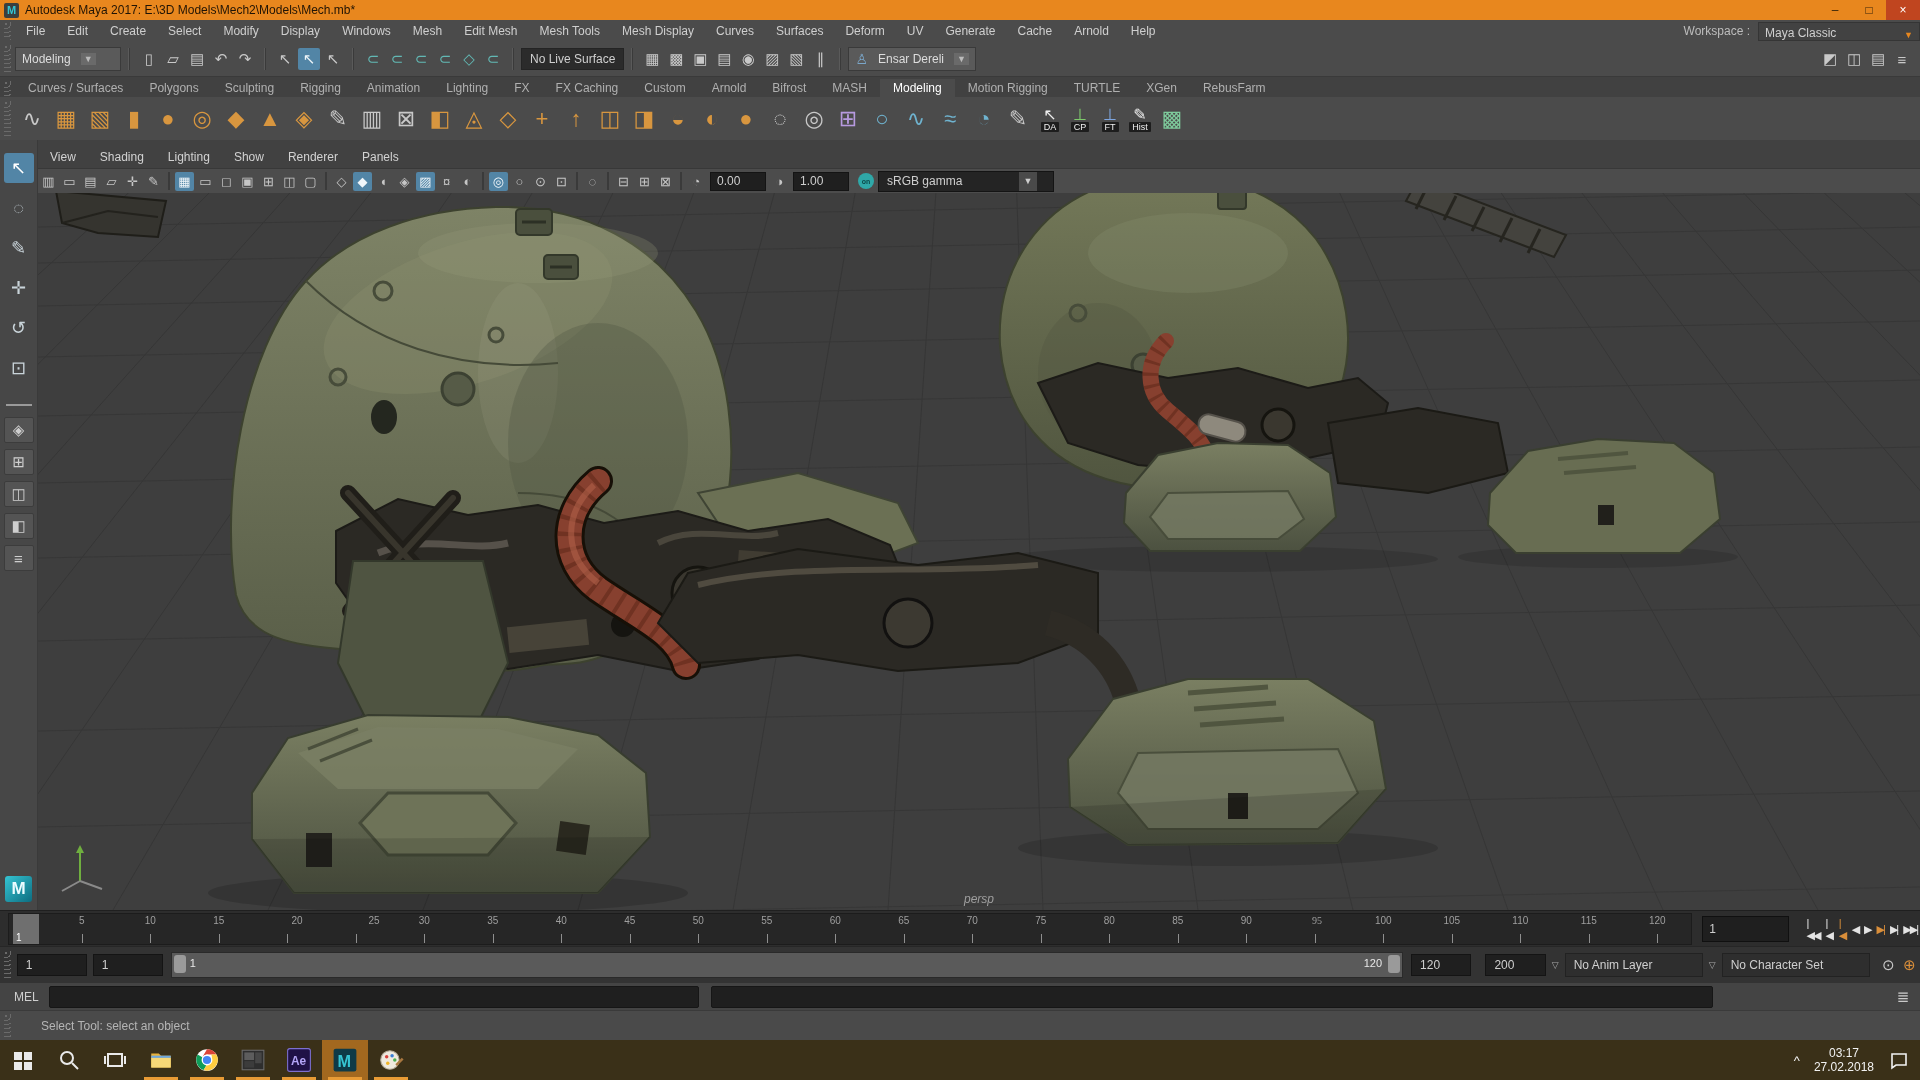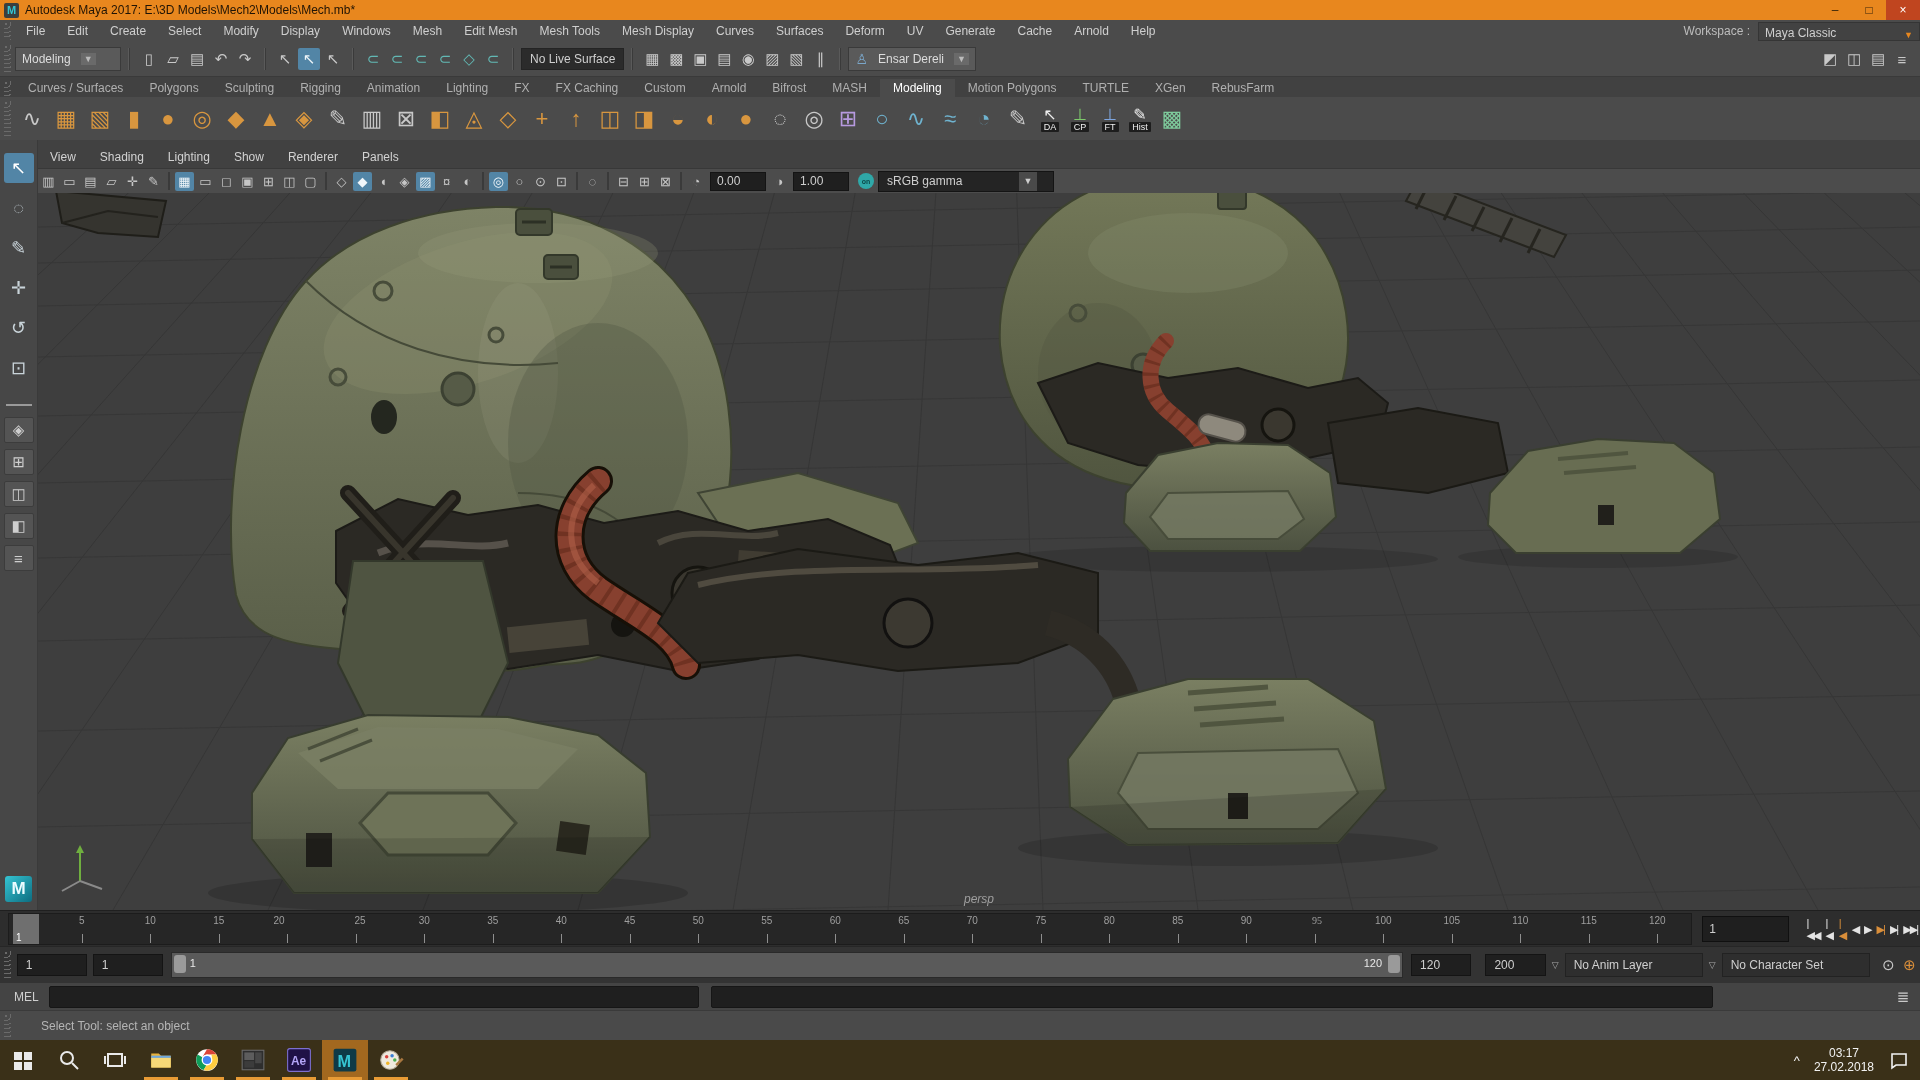--- a/index.html
+++ b/index.html
@@ -229,21 +229,21 @@
         <span class="shelf-tab">Rigging</span>
         <span class="shelf-tab">Animation</span>
         <span class="shelf-tab">Lighting</span>
         <span class="shelf-tab">FX</span>
         <span class="shelf-tab">FX Caching</span>
         <span class="shelf-tab">Custom</span>
         <span class="shelf-tab">Arnold</span>
         <span class="shelf-tab">Bifrost</span>
         <span class="shelf-tab">MASH</span>
         <span class="shelf-tab active">Modeling</span>
-        <span class="shelf-tab">Motion Polygons</span>
+        <span class="shelf-tab">Motion Rigging</span>
         <span class="shelf-tab">TURTLE</span>
         <span class="shelf-tab">XGen</span>
         <span class="shelf-tab">RebusFarm</span>
       </span>
   </div>
 
   <div class="shelf">
     <span class="grip"></span>
     <span id="shelf-icons" style="display:flex;align-items:center;">
         <span class="shelf-icon">
@@ -612,23 +612,23 @@
 
   <div class="timeslider">
     <div class="ts-track" id="ts-track">
       <div class="playhead">1</div>
     <span class="ts-label" style="left: 72.8px;">5</span>
         <span class="ts-tick" style="left: 72.8px;"></span>
         <span class="ts-label" style="left: 141.3px;">10</span>
         <span class="ts-tick" style="left: 141.3px;"></span>
         <span class="ts-label" style="left: 209.8px;">15</span>
         <span class="ts-tick" style="left: 209.8px;"></span>
-        <span class="ts-label" style="left: 270px; text-align: right;">20</span>
+        <span class="ts-label" style="left: 288px; text-align: right;">20</span>
         <span class="ts-tick" style="left: 278.3px;"></span>
-        <span class="ts-label" style="left: 351px;">25</span>
+        <span class="ts-label" style="left: 365px;">25</span>
         <span class="ts-tick" style="left: 346.8px;"></span>
         <span class="ts-label" style="left: 415.3px;">30</span>
         <span class="ts-tick" style="left: 415.3px;"></span>
         <span class="ts-label" style="left: 483.8px;">35</span>
         <span class="ts-tick" style="left: 483.8px;"></span>
         <span class="ts-label" style="left: 552.3px;">40</span>
         <span class="ts-tick" style="left: 552.3px;"></span>
         <span class="ts-label" style="left: 620.8px;">45</span>
         <span class="ts-tick" style="left: 620.8px;"></span>
         <span class="ts-label" style="left: 689.3px;">50</span>

